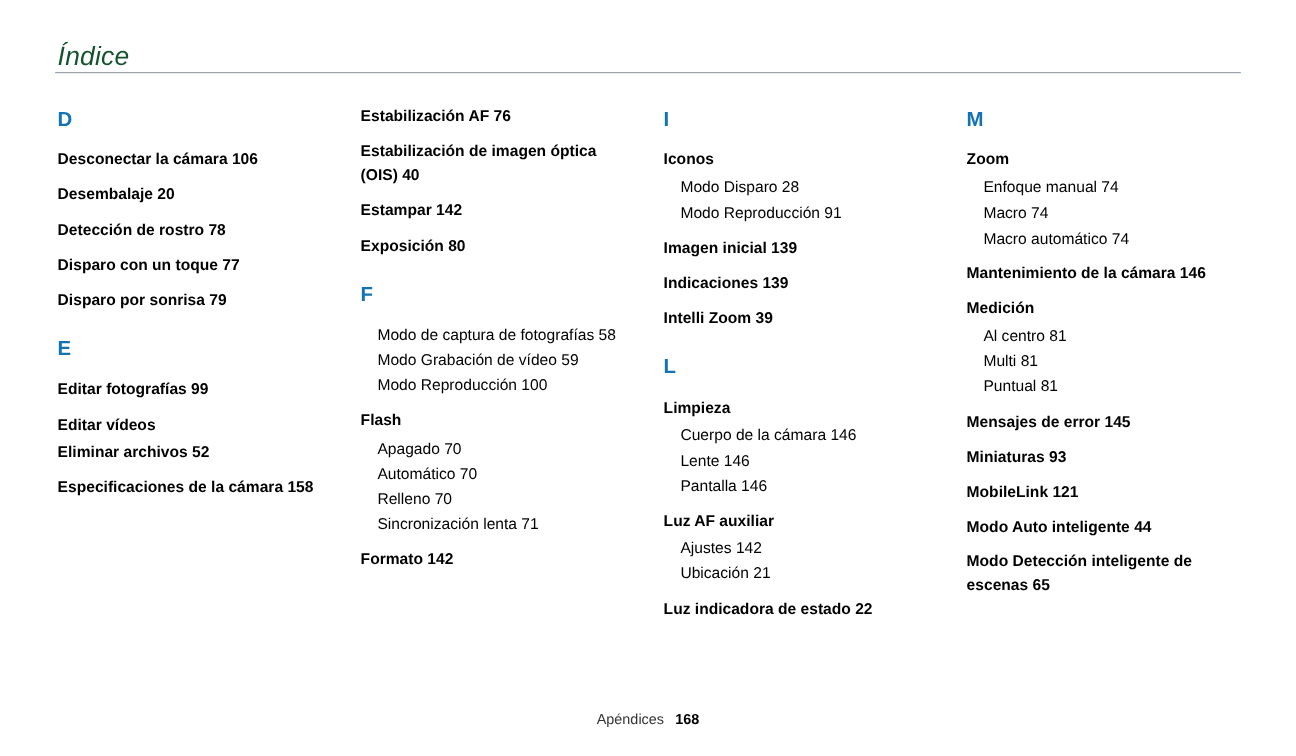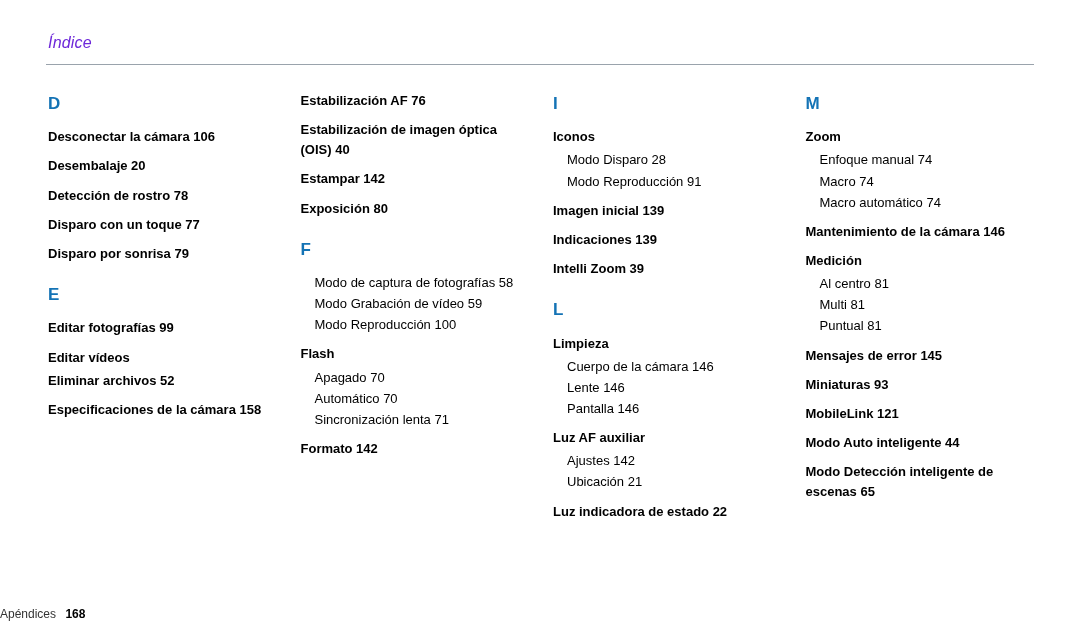--- a/index.html
+++ b/index.html
@@ -1,27 +1,27 @@
 <!DOCTYPE html>
 <html><head>
 <meta charset="utf-8">
 <style>
   html,body{margin:0;padding:0;background:#fff;font-family:"Segoe UI",Arial,sans-serif;color:#000;width:1080px;height:630px;overflow:hidden}
   .page{padding:34px 48px 0 48px;box-sizing:border-box;width:1080px;height:630px;position:relative}
-  .header{color:#6d28d9;font-size:16px;font-style:italic;margin-bottom:12px;letter-spacing:.2px}
+  .header{color:#14532d;font-size:22px;font-style:italic;letter-spacing:.2px}
   .rule{border-top:1px solid #9aa3ac;margin:0 -2px 26px -2px}
   .cols{display:flex;gap:26px}
   .col{flex:1;font-size:13px;line-height:1.55}
   .letter{color:#1473b5;font-weight:700;font-size:17px;margin:0 0 10px 0}
   .letter.mtop{margin-top:18px}
   .entry{font-weight:700;margin:0 0 9px 0}
   .entry.slim{margin-bottom:3px}
   .sub{margin:0 0 1px 14px;font-weight:400}
   .subgap{margin-bottom:9px}
-  .footer{position:absolute;bottom:9px;left:0;right:0;text-align:left;font-size:12px}
+  .footer{position:absolute;bottom:24px;left:0;right:0;text-align:center;font-size:12px}
   .footer .sec{color:#333}
   .footer .pg{font-weight:700;margin-left:6px}
 </style>
 </head>
 <body>
 
 <div class="page">
   <div class="header">Índice</div>
   <div class="rule"></div>
   <div class="cols">
@@ -43,20 +43,21 @@
         <div class="entry">Estabilización de imagen óptica (OIS)  40</div>
         <div class="entry">Estampar  142</div>
         <div class="entry">Exposición  80</div>
         <div class="letter mtop">F</div>
         <div class="sub">Modo de captura de fotografías  58</div>
         <div class="sub">Modo Grabación de vídeo  59</div>
         <div class="sub subgap">Modo Reproducción  100</div>
         <div class="entry slim">Flash</div>
         <div class="sub">Apagado  70</div>
         <div class="sub">Automático  70</div>
+        <div class="sub">Relleno  70</div>
         <div class="sub subgap">Sincronización lenta  71</div>
         <div class="entry">Formato  142</div>
       </div>
     <div class="col">
         <div class="letter">I</div>
         <div class="entry slim">Iconos</div>
         <div class="sub">Modo Disparo  28</div>
         <div class="sub subgap">Modo Reproducción  91</div>
         <div class="entry">Imagen inicial  139</div>
         <div class="entry">Indicaciones  139</div>

